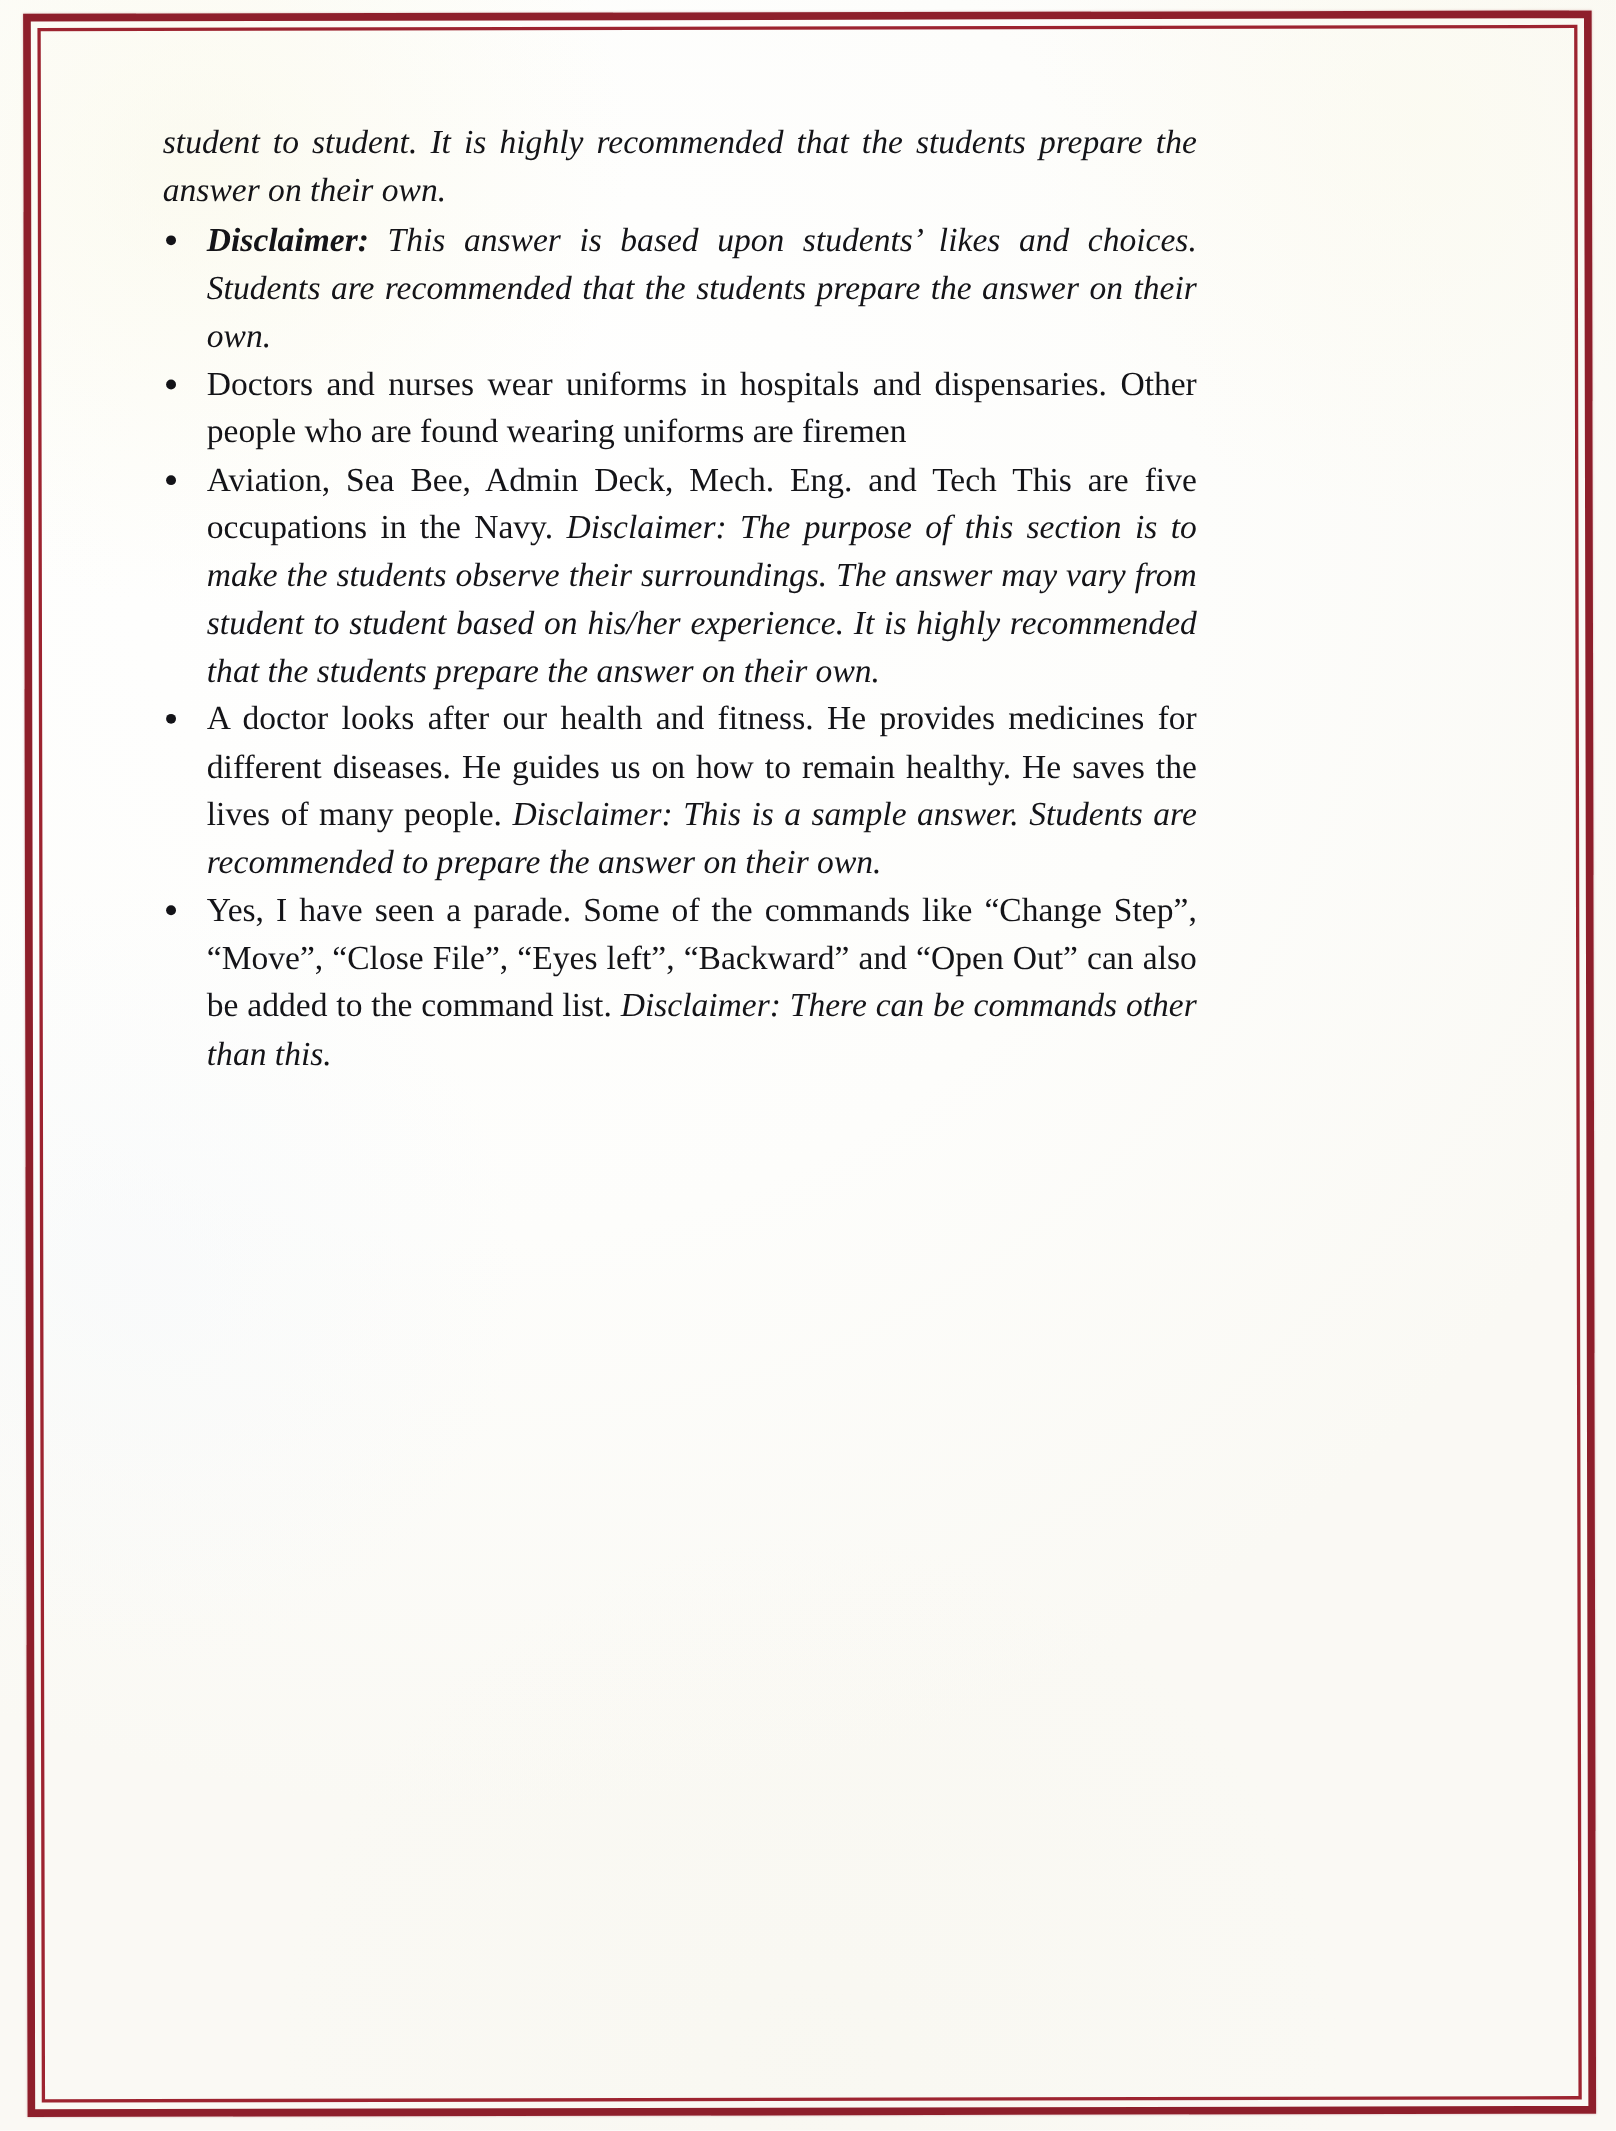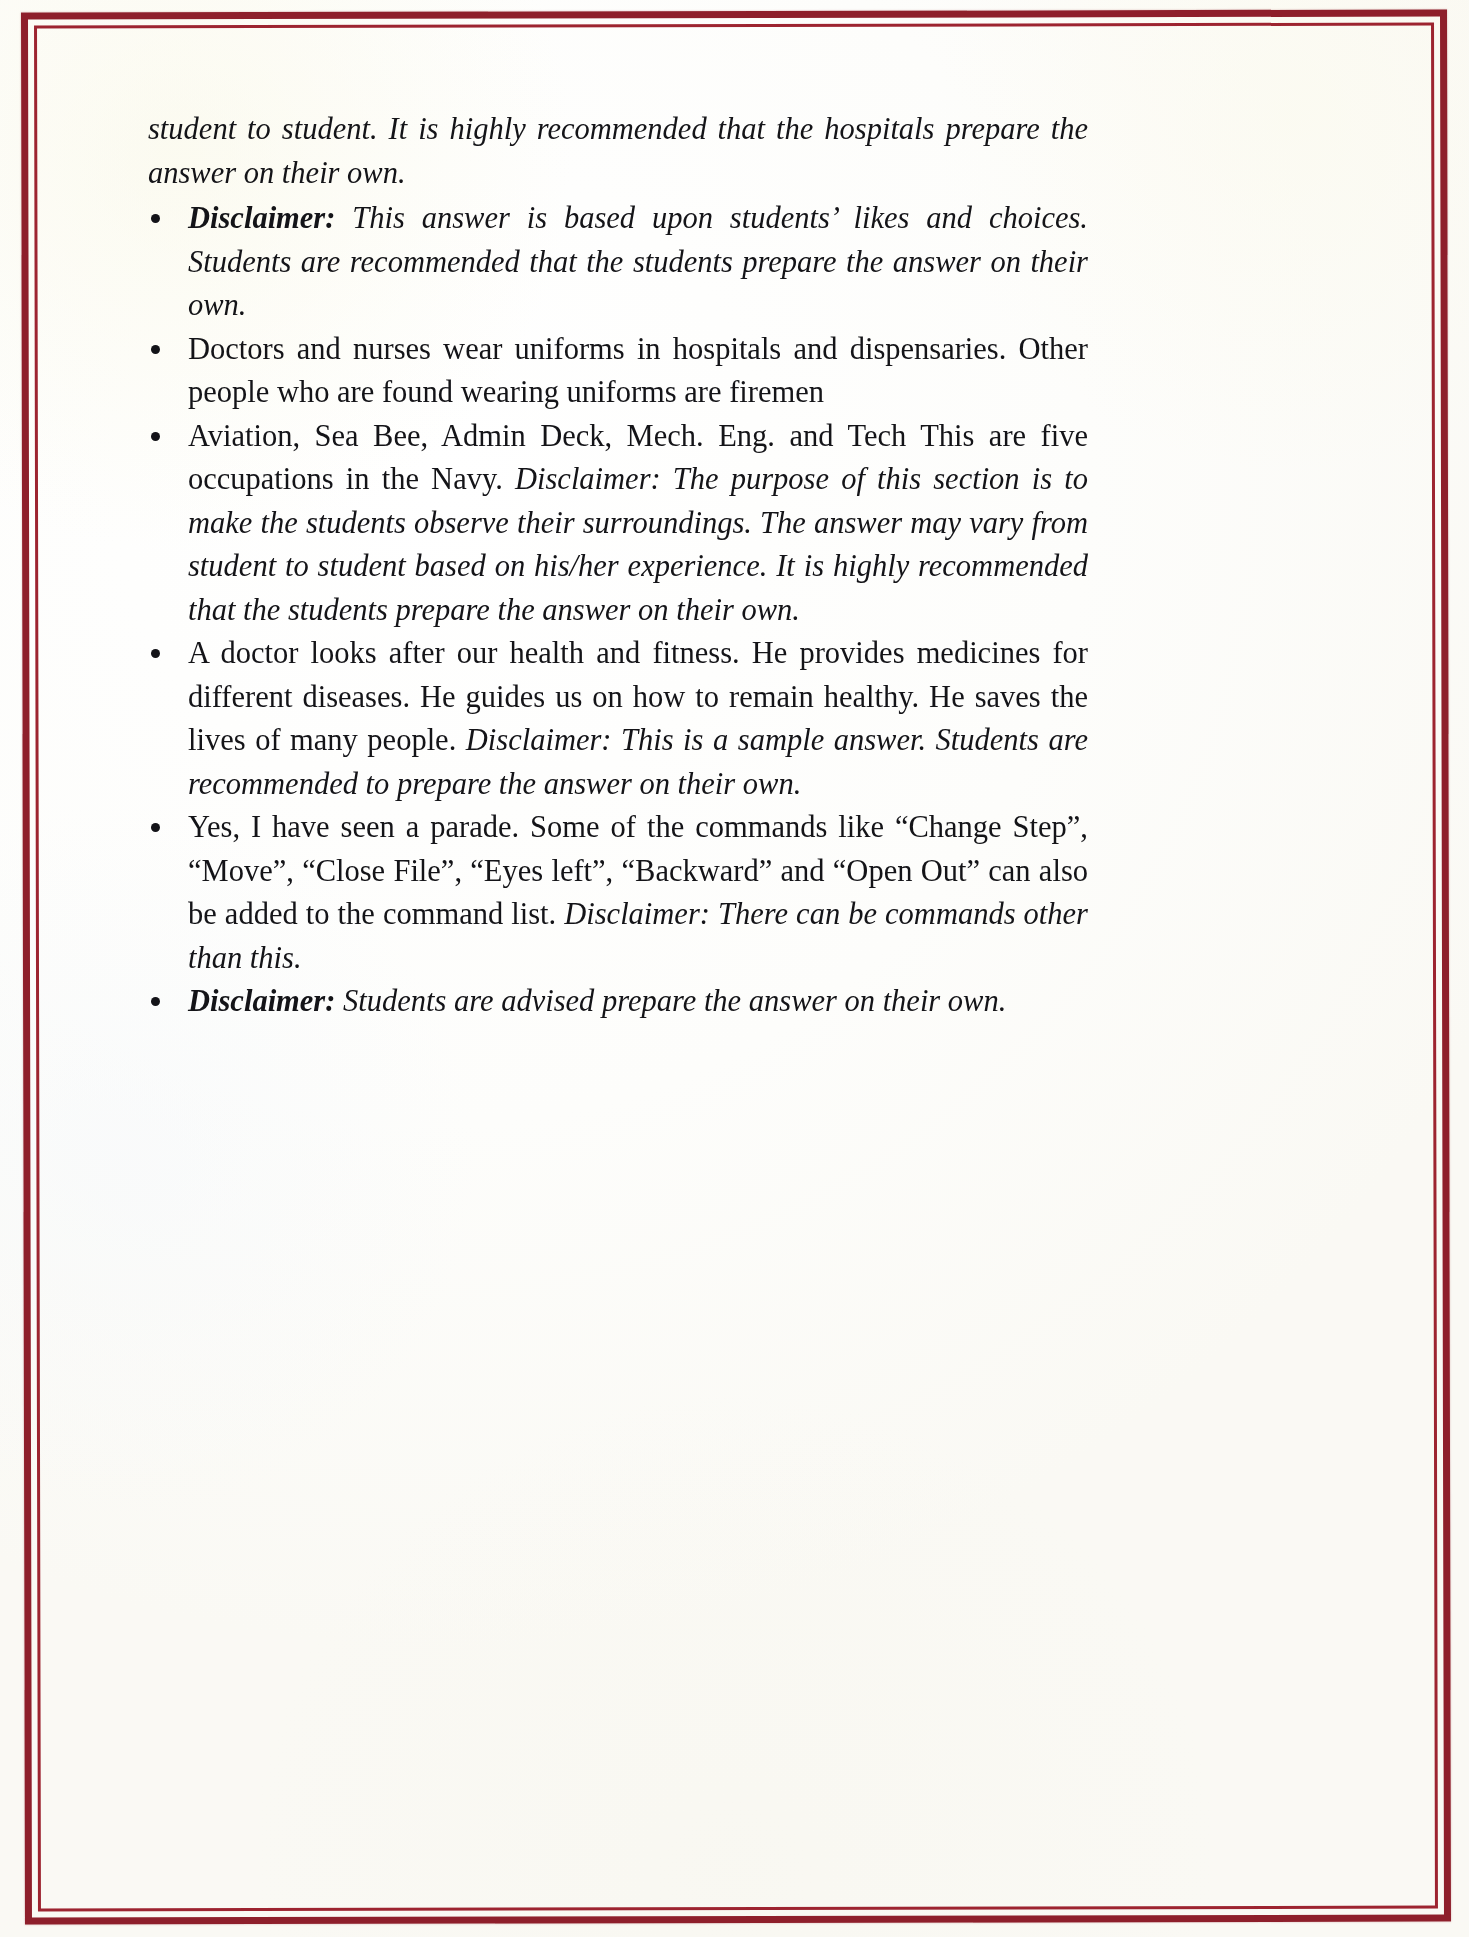--- a/index.html
+++ b/index.html
@@ -124,21 +124,21 @@
   <div class="paper"></div>
   <div class="paper-tint"></div>
 
   <div class="frame-wrap">
     <div class="frame-outer"></div>
     <div class="frame-inner"></div>
   </div>
 
   <div class="content">
 
-    <p class="para it">student to student. It is highly recommended that the hospitals prepare the answer on their own.</p>
+    <p class="para it">student to student. It is highly recommended that the students prepare the answer on their own.</p>
 
     <ul class="bullets">
 
       <li>
         <span class="marker"></span>
         <div class="bullet-text">
           <span class="bi">Disclaimer:</span><span class="it"> This answer is based upon students’ likes and choices. Students are recommended that the students prepare the answer on their own.</span>
         </div>
       </li>
 
@@ -163,22 +163,16 @@
         </div>
       </li>
 
       <li>
         <span class="marker"></span>
         <div class="bullet-text">
           <span class="rm">Yes, I have seen a parade. Some of the commands like “Change Step”, “Move”, “Close File”, “Eyes left”, “Backward” and “Open Out” can also be added to the command list.</span><span class="it"> Disclaimer: There can be commands other than this.</span>
         </div>
       </li>
 
-      <li>
-        <span class="marker"></span>
-        <div class="bullet-text">
-          <span class="bi">Disclaimer:</span><span class="it"> Students are advised prepare the answer on their own.</span>
-        </div>
-      </li>
 
     </ul>
   </div>
 </div>
 
 </body></html>

